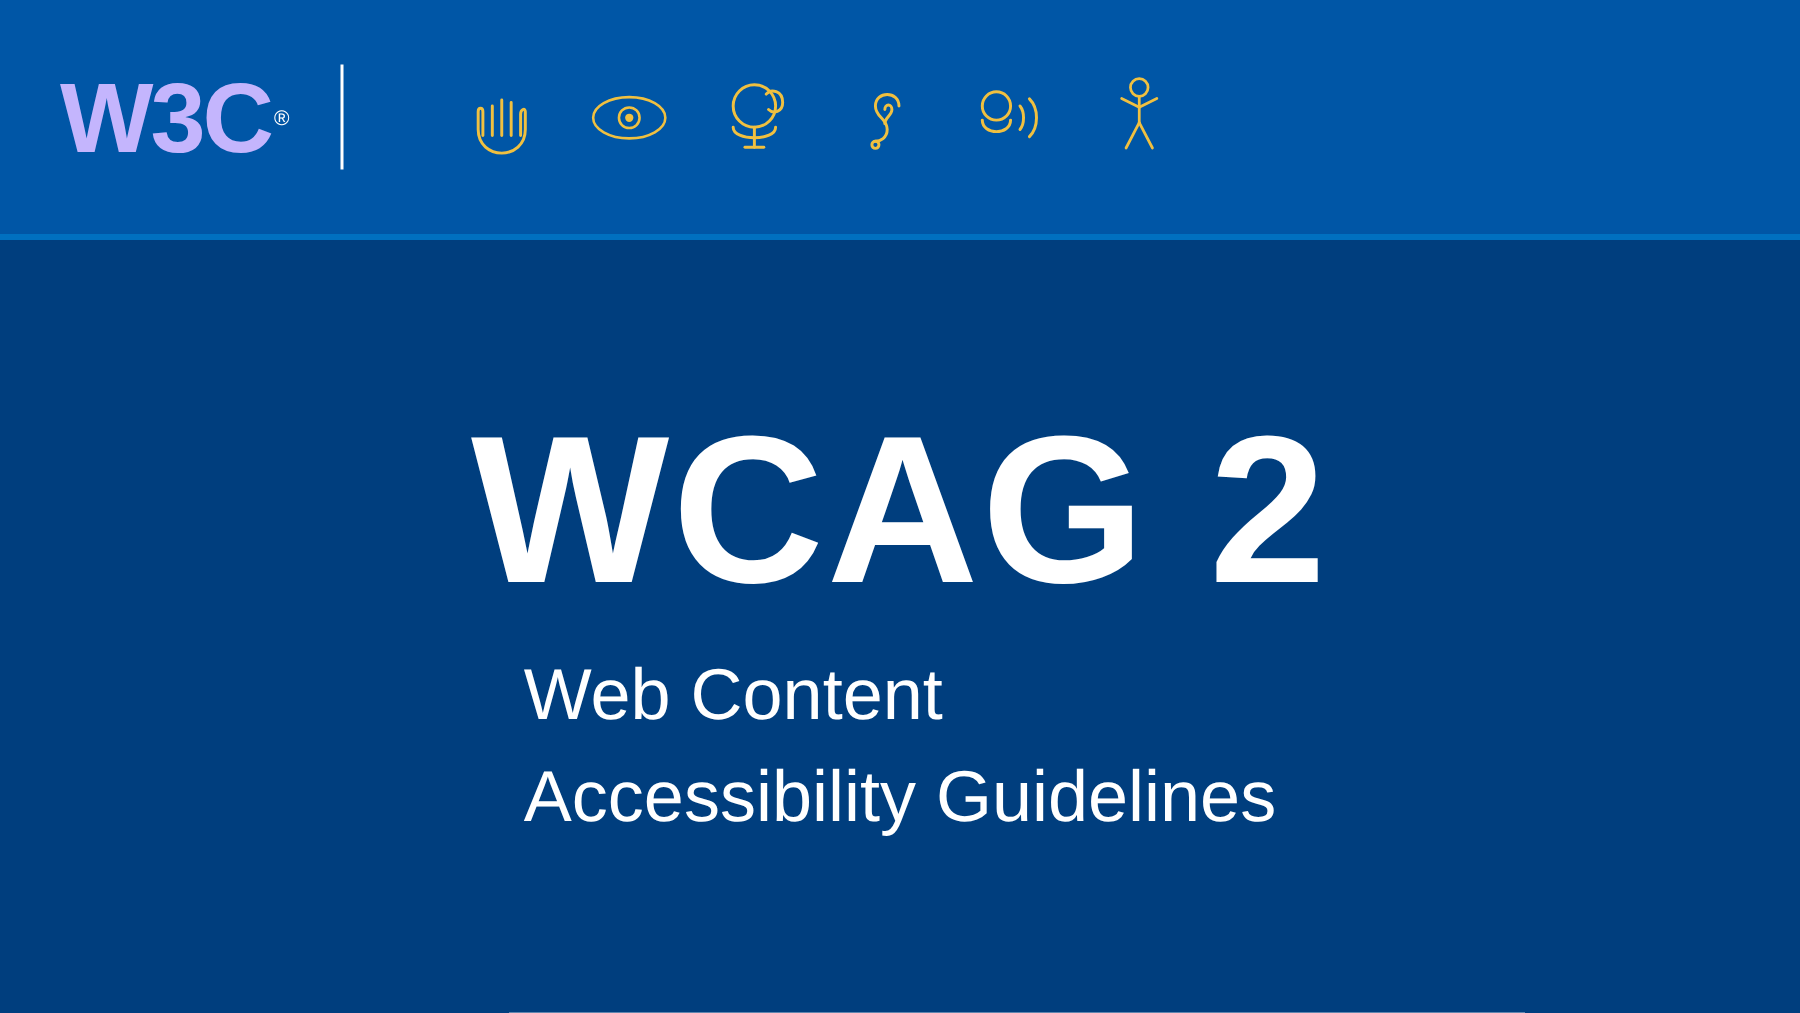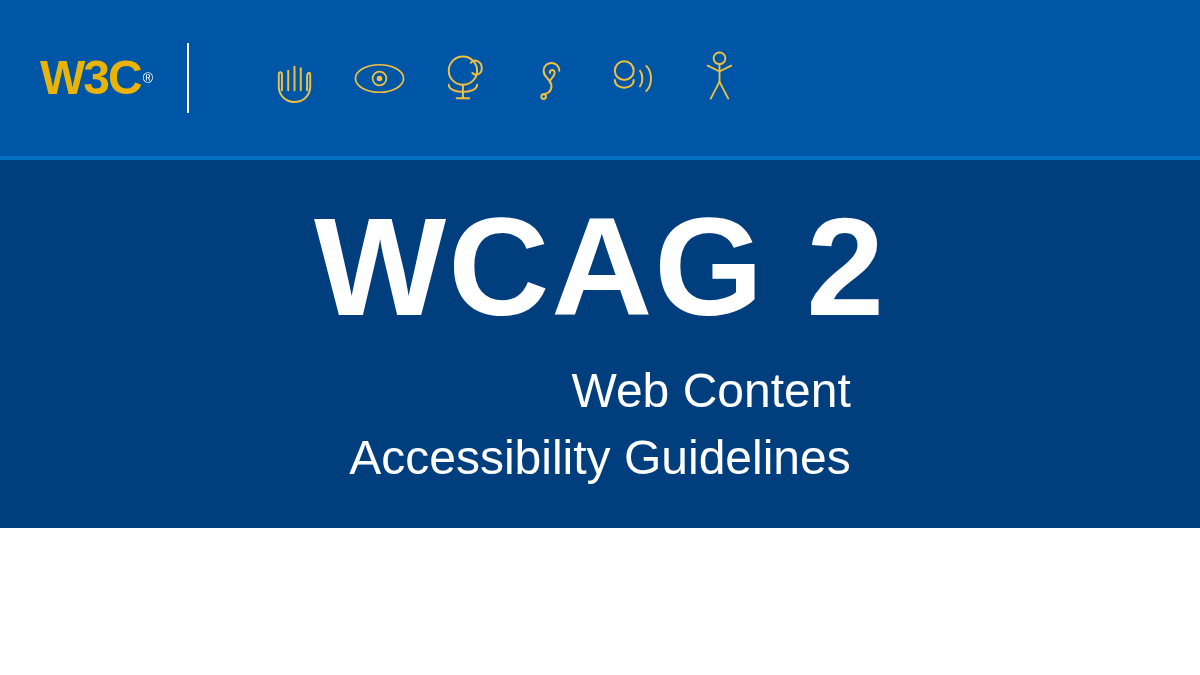--- a/index.html
+++ b/index.html
@@ -31,23 +31,23 @@
       gap: 16px;
     }
 
     #w3c-logo {
       display: flex;
       align-items: center;
       gap: 0;
     }
 
     #w3c-text {
-      font-size: 48px;
+      font-size: 66px;
       font-weight: 900;
-      color: #eab308;
+      color: #c4b5fd;
       letter-spacing: -2px;
       line-height: 1;
     }
 
     #registered-mark {
       font-size: 14px;
       color: #ffffff;
       vertical-align: super;
       margin-left: 2px;
     }
@@ -103,42 +103,42 @@
       fill: none;
       stroke: #f0c040;
       stroke-width: 2.5;
       stroke-linecap: round;
       stroke-linejoin: round;
     }
 
     
     #main-content {
       background-color: #003e7e;
-      height: 368px;
+      height: 515px;
       display: flex;
       flex-direction: column;
       align-items: center;
       justify-content: center;
       gap: 20px;
     }
 
     #wcag-title {
       font-size: 140px;
       font-weight: 900;
       color: #ffffff;
       letter-spacing: 2px;
       line-height: 1;
       text-align: center;
     }
 
     #wcag-subtitle {
       font-size: 48px;
       font-weight: 400;
       color: #ffffff;
-      text-align: right;
+      text-align: left;
       line-height: 1.4;
     }
   </style>
 </head>
 <body>
 
 <div id="header">
   <div id="logo-area">
     <div id="w3c-logo">
       <span id="w3c-text">W3C</span>

